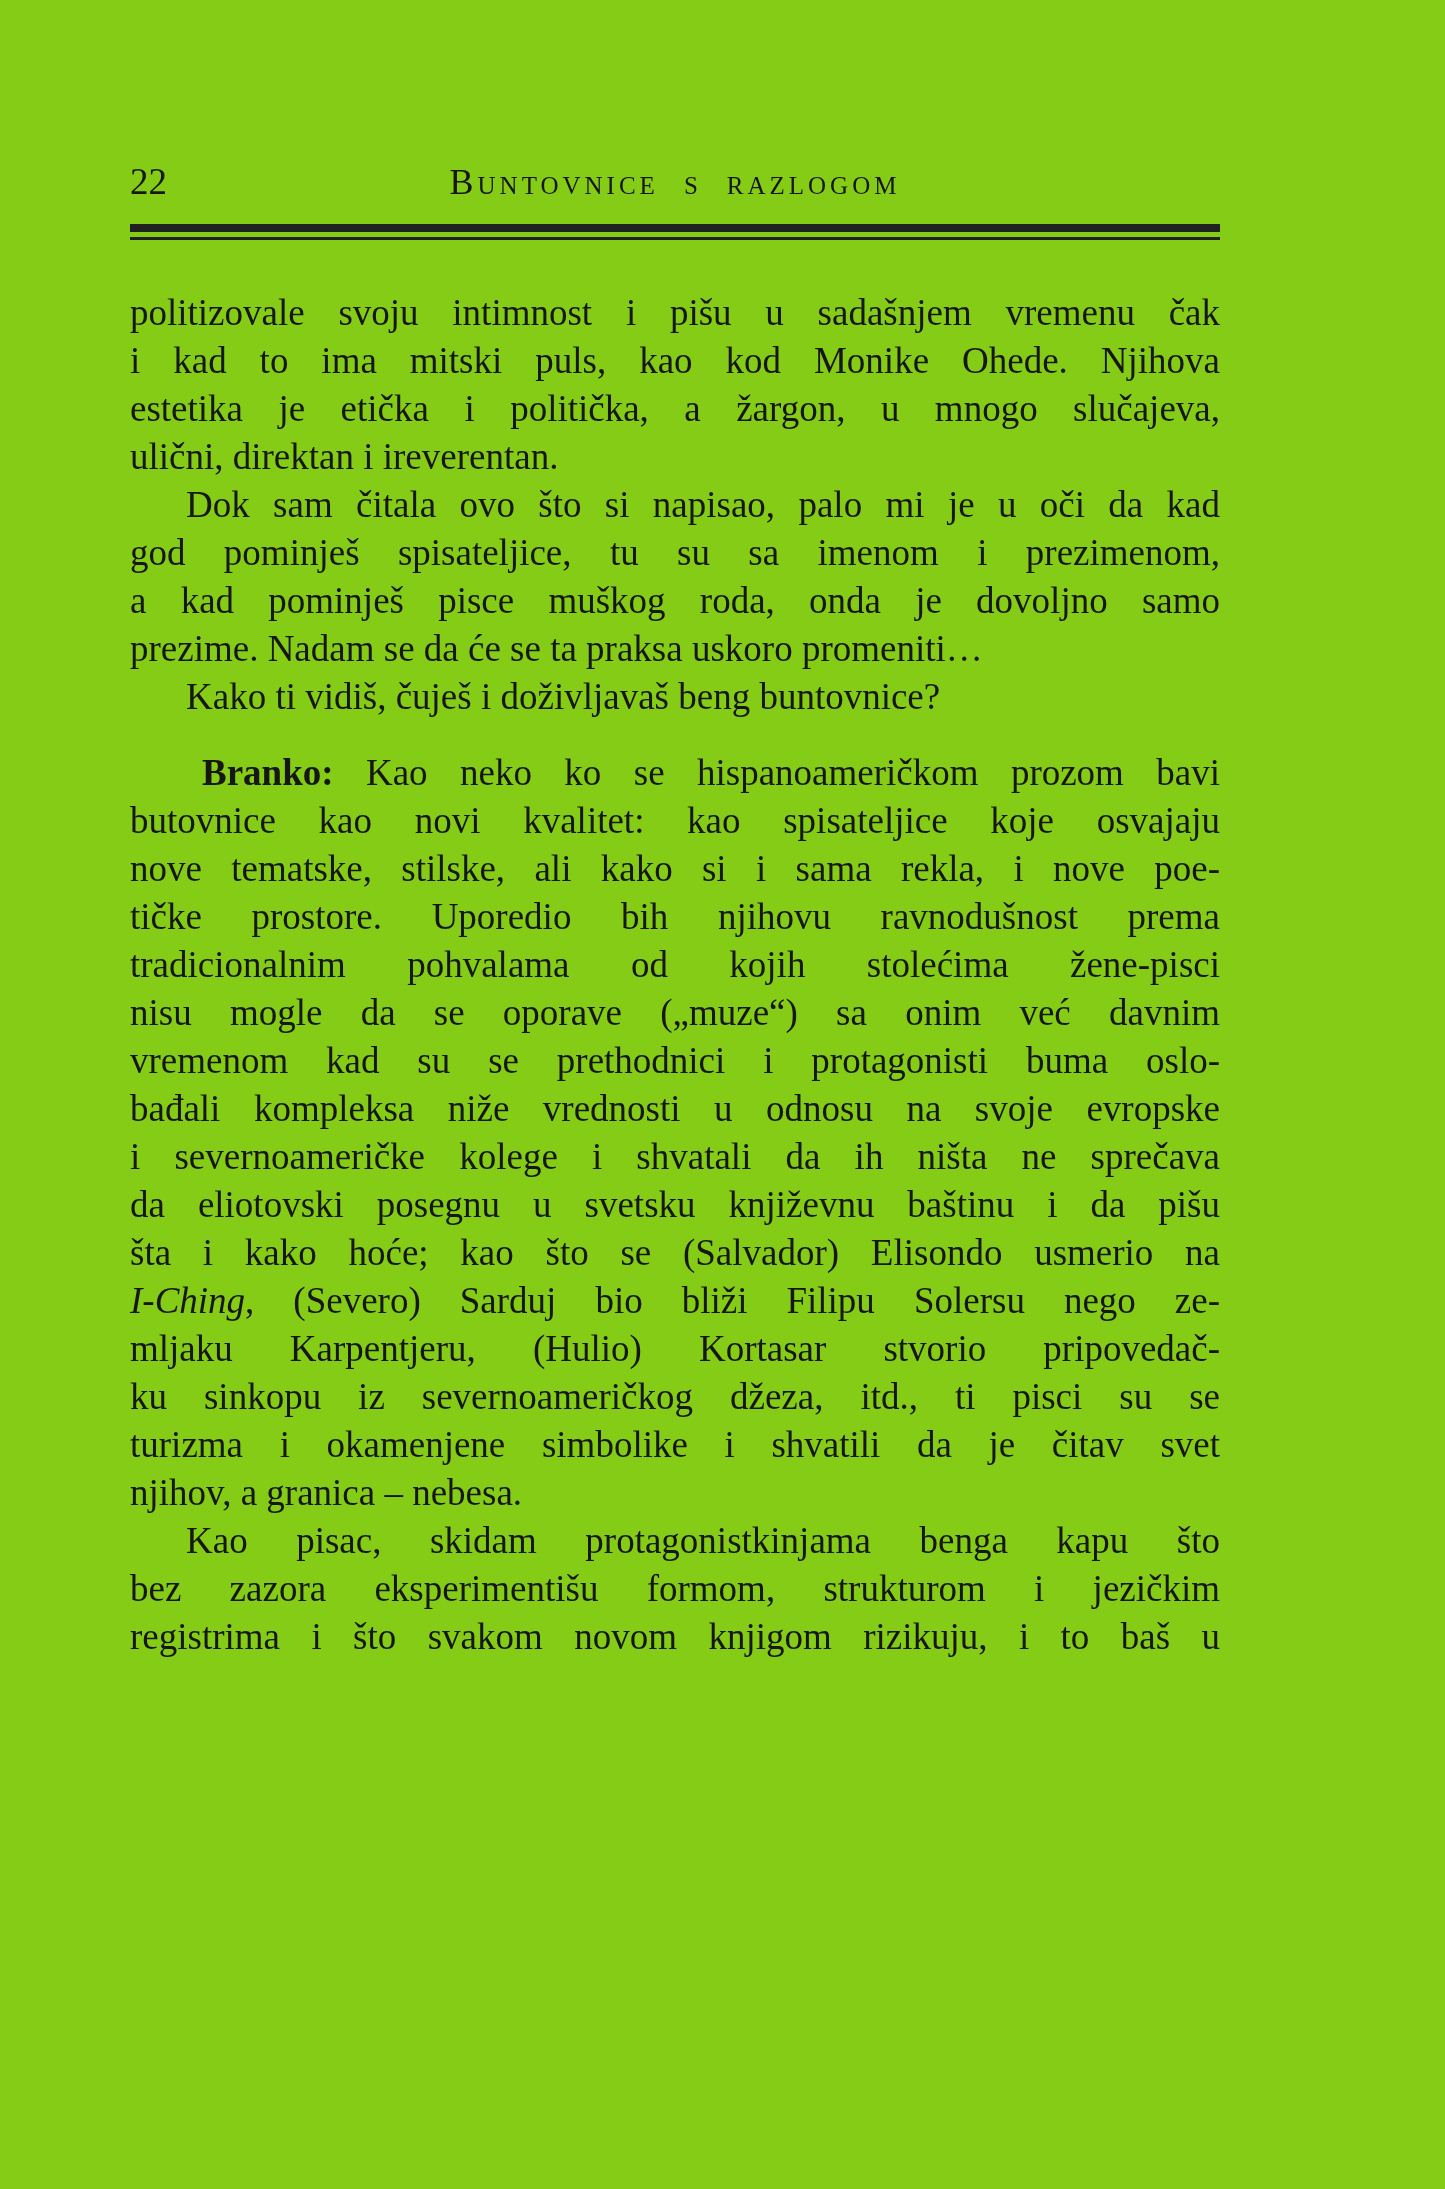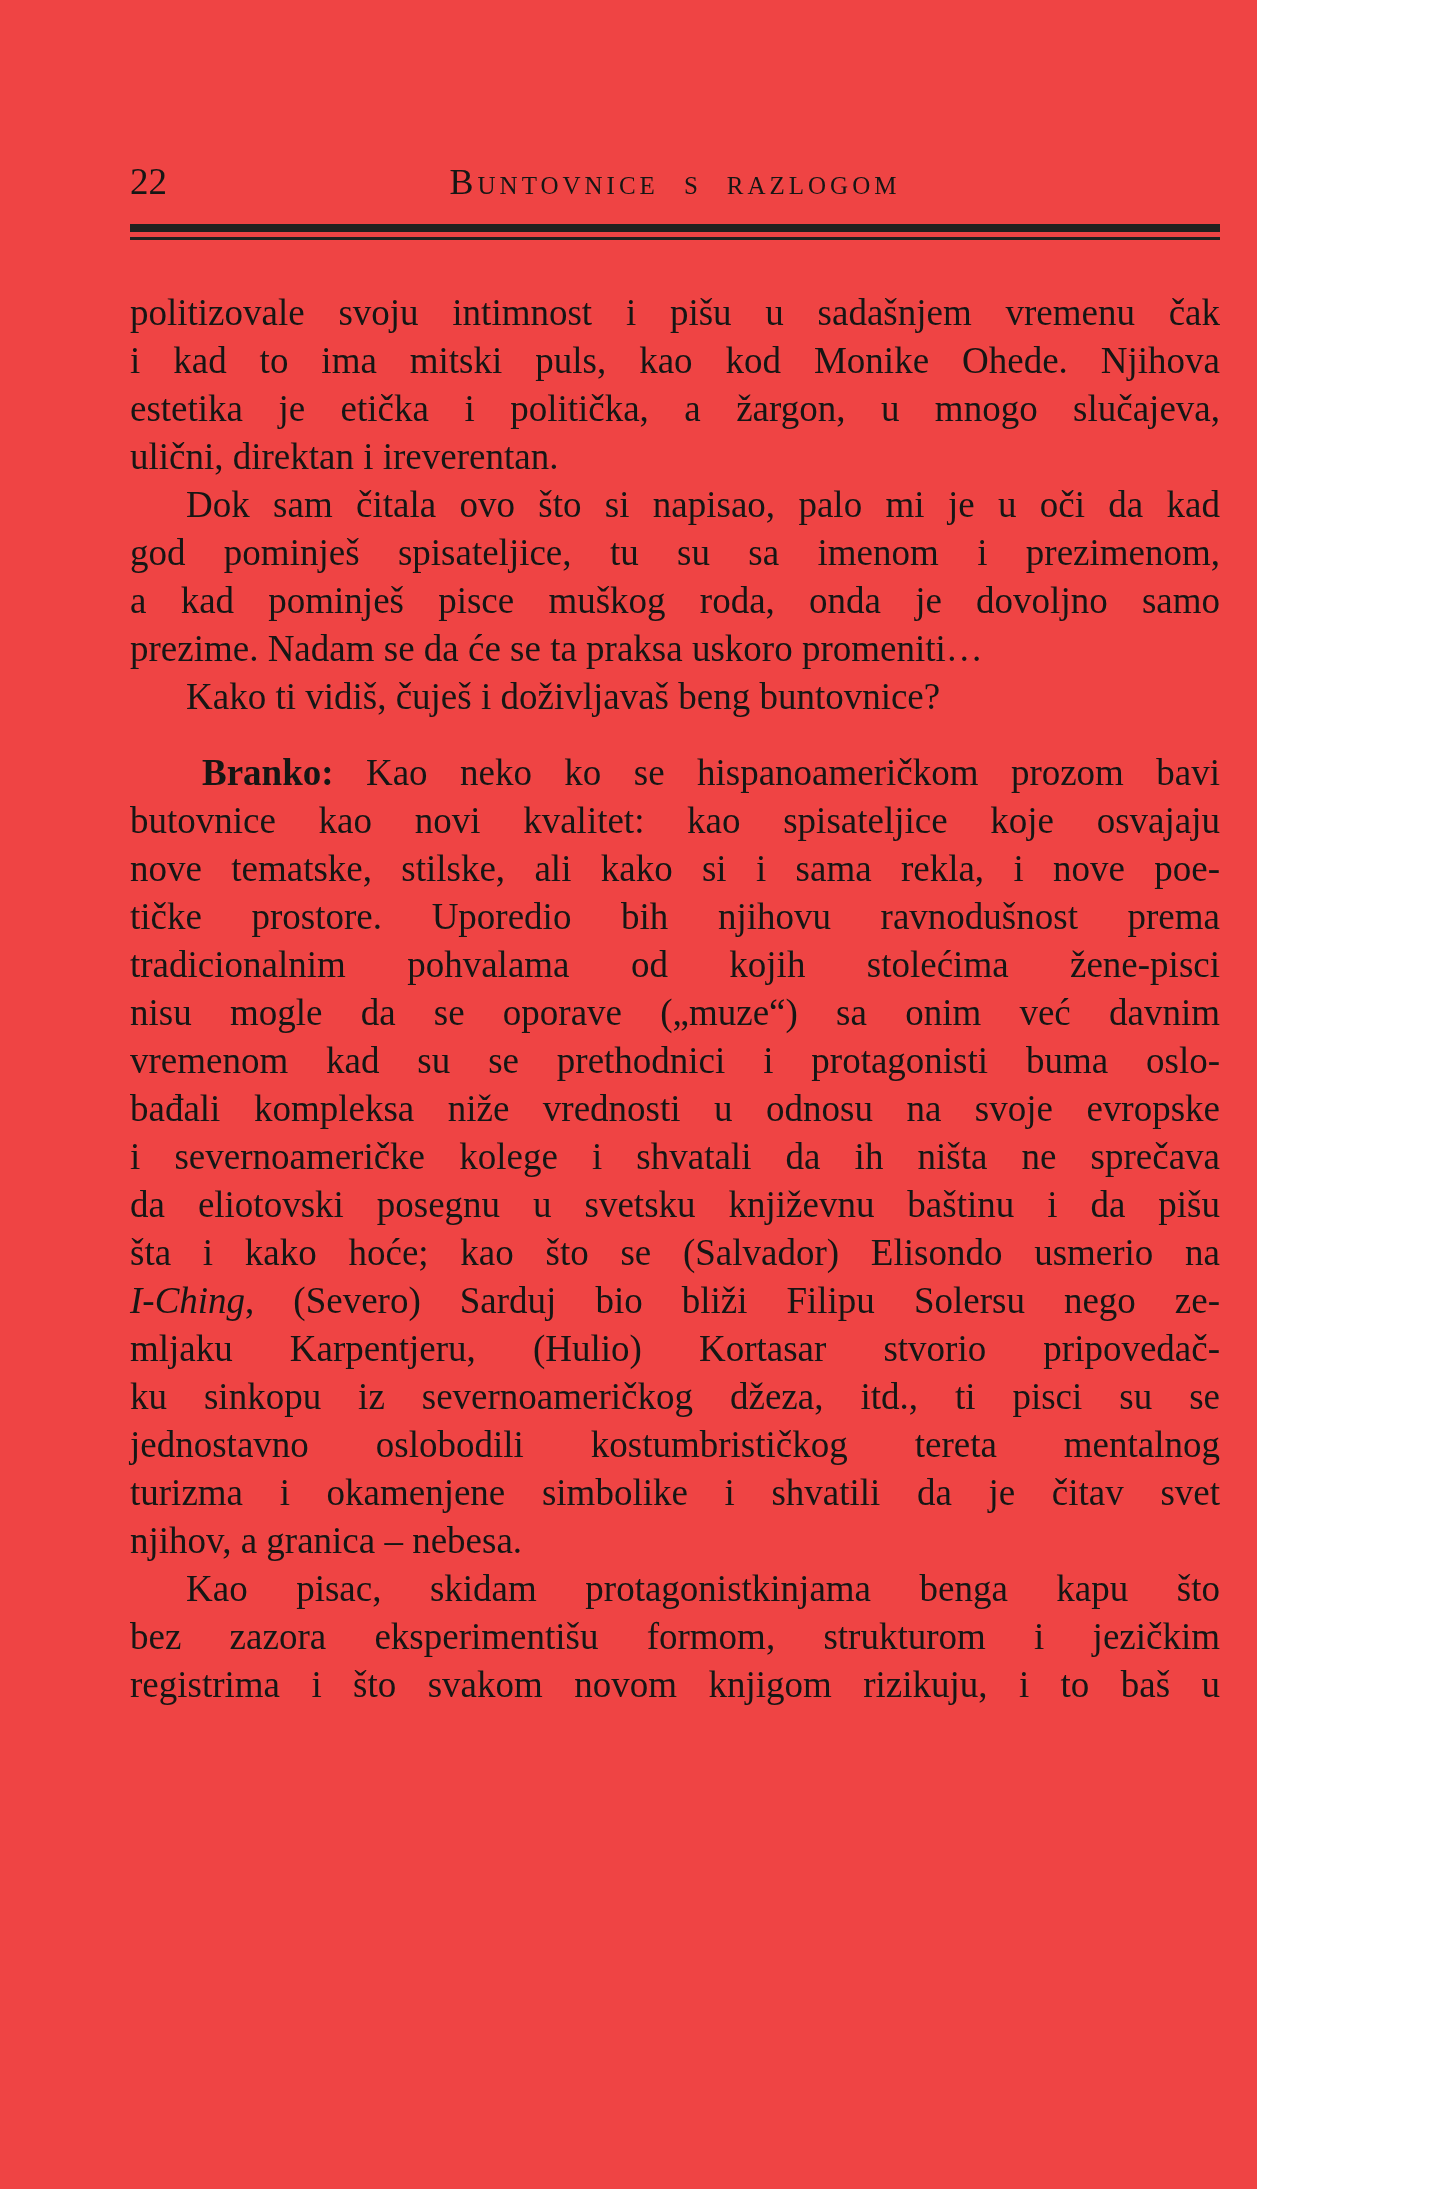--- a/index.html
+++ b/index.html
@@ -1,20 +1,20 @@
 <!DOCTYPE html>
 <html><head>
 <meta charset="utf-8">
 <style>
   html, body { margin: 0; padding: 0; background: #ffffff; }
   .page {
     position: relative;
-    width: 1257px;
+    width: 1445px;
     height: 2189px;
-    background: #ef4444;
+    background: #84cc16;
     color: #161614;
     font-family: "Liberation Serif", "DejaVu Serif", serif;
     overflow: hidden;
   }
   .running-header {
     position: absolute;
     left: 130px;
     top: 160px;
     width: 1090px;
     height: 44px;
@@ -100,21 +100,20 @@
         <div class="line"><span>tradicionalnim pohvalama od kojih stolećima žene-pisci</span></div>
         <div class="line"><span>nisu mogle da se oporave („muze“) sa onim već davnim</span></div>
         <div class="line"><span>vremenom kad su se prethodnici i protagonisti buma oslo-</span></div>
         <div class="line"><span>bađali kompleksa niže vrednosti u odnosu na svoje evropske</span></div>
         <div class="line"><span>i severnoameričke kolege i shvatali da ih ništa ne sprečava</span></div>
         <div class="line"><span>da eliotovski posegnu u svetsku književnu baštinu i da pišu</span></div>
         <div class="line"><span>šta i kako hoće; kao što se (Salvador) Elisondo usmerio na</span></div>
         <div class="line"><span class="i">I-Ching</span><span>, (Severo) Sarduj bio bliži Filipu Solersu nego ze-</span></div>
         <div class="line"><span>mljaku Karpentjeru, (Hulio) Kortasar stvorio pripovedač-</span></div>
         <div class="line"><span>ku sinkopu iz severnoameričkog džeza, itd., ti pisci su se</span></div>
-        <div class="line"><span>jednostavno oslobodili kostumbrističkog tereta mentalnog</span></div>
         <div class="line"><span>turizma i okamenjene simbolike i shvatili da je čitav svet</span></div>
         <div class="line left"><span>njihov, a granica – nebesa.</span></div>
       </div>
       <div class="para indent">
         <div class="line"><span>Kao pisac, skidam protagonistkinjama benga kapu što</span></div>
         <div class="line"><span>bez zazora eksperimentišu formom, strukturom i jezičkim</span></div>
         <div class="line"><span>registrima i što svakom novom knjigom rizikuju, i to baš u</span></div>
       </div>
     </div>
 </div>

